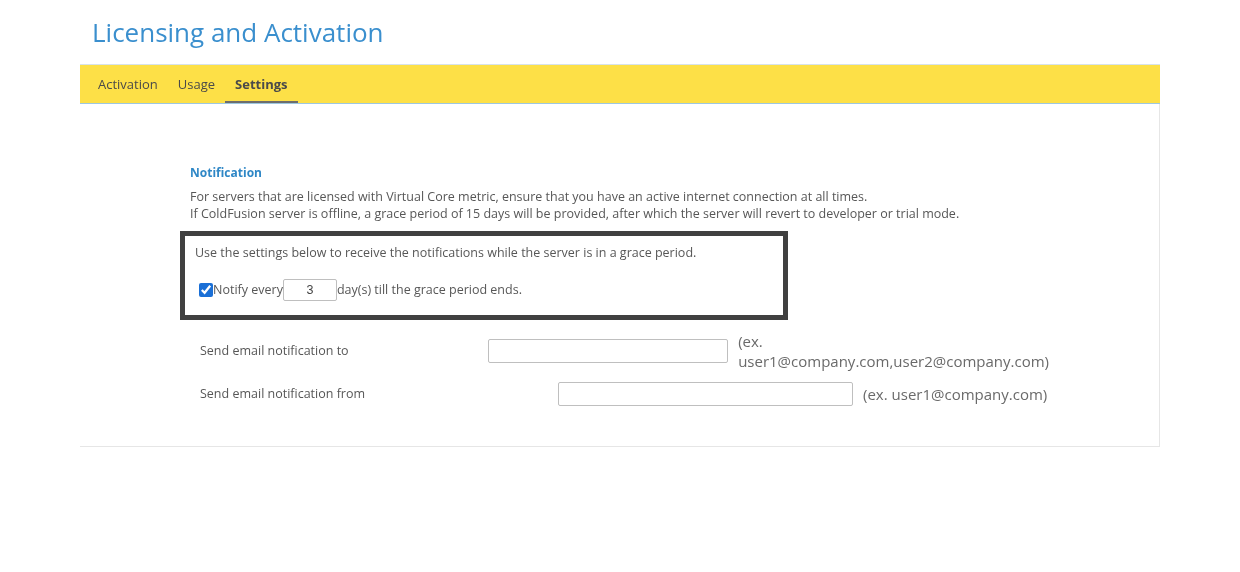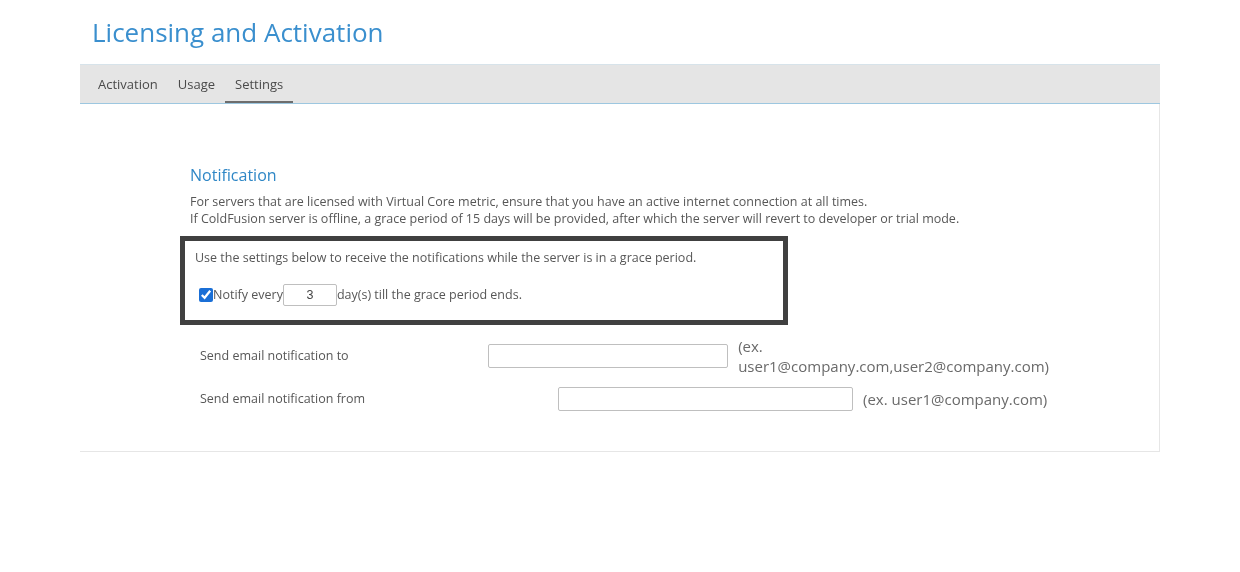--- a/index.html
+++ b/index.html
@@ -18,46 +18,46 @@
     }
     .page-title {
       color: #3a8fce;
       font-size: 26px;
       font-weight: 400;
       padding: 14px 12px 14px 12px;
     }
     .tab-bar {
       border-top: 1px solid #d7e3ea;
       border-bottom: 1px solid #9dc7e0;
-      background: #e5e5e5;
+      background: #fde047;
       display: flex;
       align-items: stretch;
       padding: 0 8px;
     }
     .tab {
       color: #4a4a4a;
       font-size: 13px;
       padding: 10px 10px 8px 10px;
       cursor: pointer;
       border-bottom: 2px solid transparent;
     }
     .tab.active {
-      font-weight: 400;
+      font-weight: 700;
       border-bottom: 2px solid #6d6d6d;
     }
     .content {
       padding: 60px 110px 40px 110px;
       border-right: 1px solid #e6e6e6;
       border-bottom: 1px solid #e6e6e6;
       position: relative;
     }
     .section-heading {
       color: #2f87c6;
-      font-size: 16px;
-      font-weight: 400;
+      font-size: 12px;
+      font-weight: 700;
       margin-bottom: 8px;
     }
     .help-text {
       color: #575757;
       font-size: 12.5px;
       line-height: 1.35;
     }
     .highlight-box {
       border: 5px solid #404040;
       padding: 8px 10px 14px 10px;

